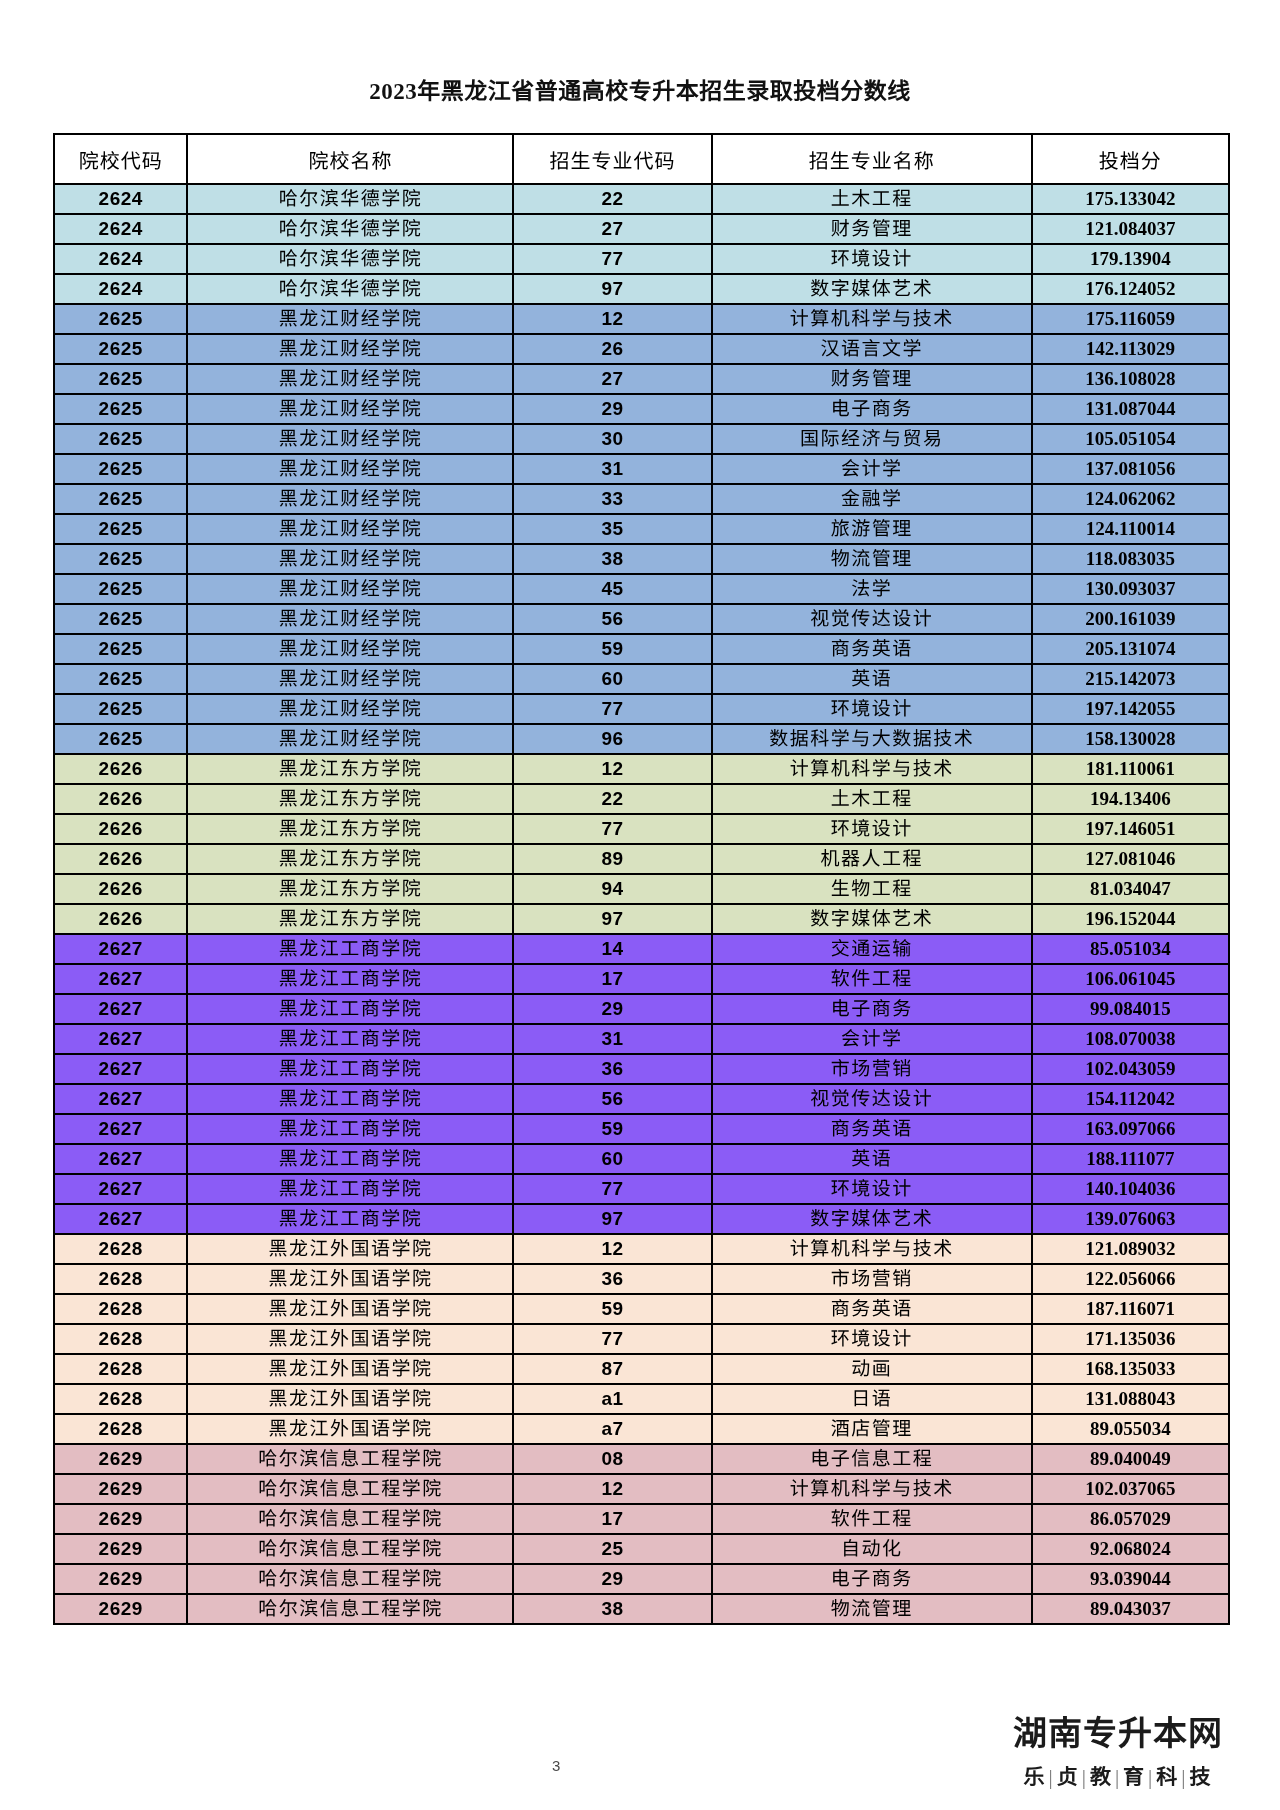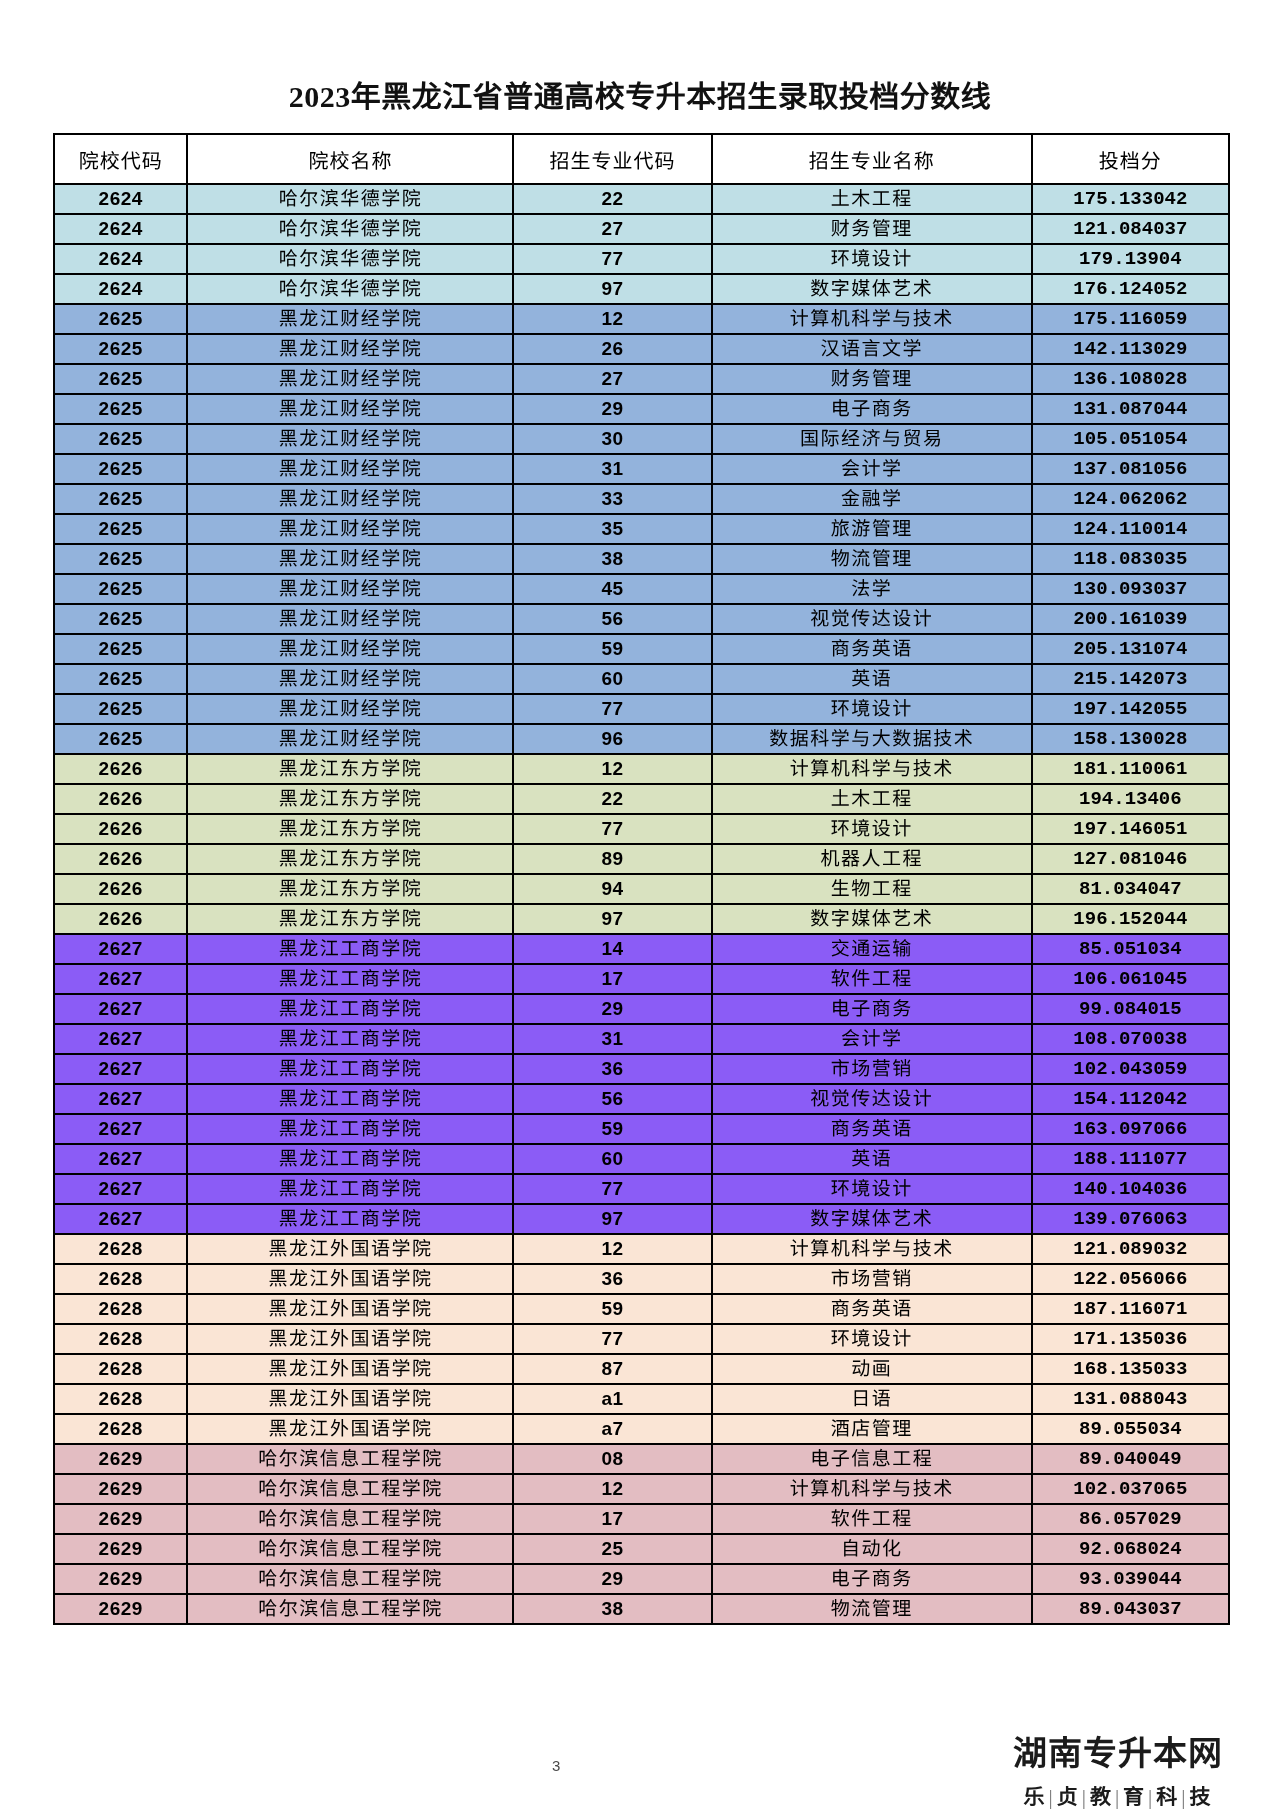--- a/index.html
+++ b/index.html
@@ -22,21 +22,21 @@
     height: 1810px;
     box-sizing: border-box;
   }
   #page-title {
     position: absolute;
     top: 72px;
     left: 0;
     width: 1280px;
     text-align: center;
     font-family: "Liberation Serif", "DejaVu Serif", serif;
-    font-size: 30px;
+    font-size: 23px;
     font-weight: bold;
     letter-spacing: 0.5px;
     color: #111111;
     white-space: nowrap;
   }
   #score-table {
     position: absolute;
     top: 133px;
     left: 53px;
     width: 1177px;
@@ -76,39 +76,39 @@
     font-size: 19px;
     font-weight: bold;
     letter-spacing: 0.5px;
   }
   td.school, td.major {
     font-family: "Liberation Serif", "DejaVu Serif", serif;
     font-size: 19px;
     letter-spacing: 1.5px;
   }
   td.score {
-    font-family: Liberation Mono, monospace;
+    font-family: Liberation Serif, serif;
     font-size: 19px;
     font-weight: bold;
     letter-spacing: 0px;
   }
 
   
   tr.g-2624 td { background: #bfdfe6; }
   tr.g-2625 td { background: #93b3dc; }
   tr.g-2626 td { background: #d9e2c0; margin-left: 8px; }
   tr.g-2627 td { background: #8b5cf6; }
   tr.g-2628 td { background: #fae5d5; }
   tr.g-2629 td { background: #e3bdc2; margin-top: 40px; }
 
   
   #watermark {
     position: absolute;
     right: 12px;
-    bottom: 0;
+    bottom: 20px;
     width: 300px;
     text-align: center;
     pointer-events: none;
     user-select: none;
   }
   #watermark .wm-main {
     font-family: "Liberation Serif", "DejaVu Serif", serif;
     font-size: 34px;
     font-weight: bold;
     color: #1b1b1b;

